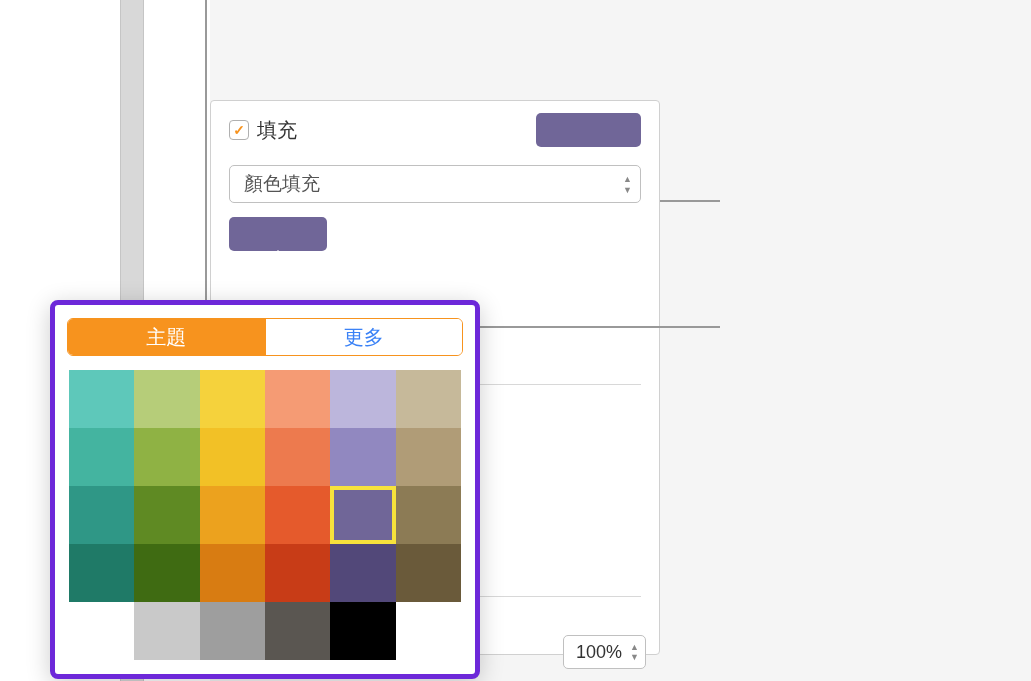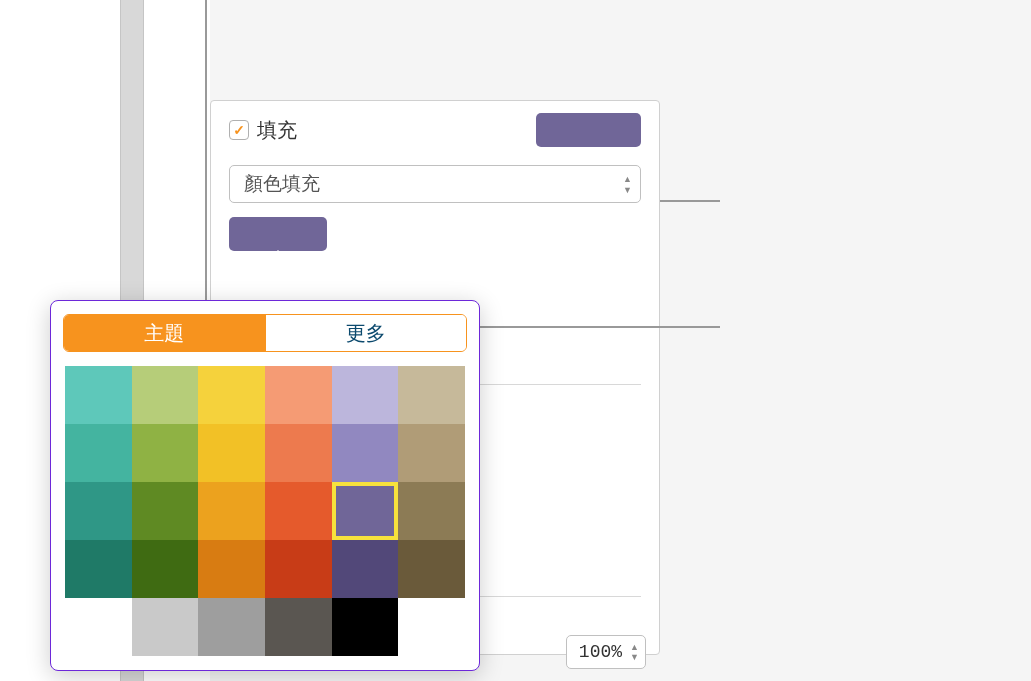--- a/index.html
+++ b/index.html
@@ -145,21 +145,21 @@
       border-bottom: 10px solid #ffffff;
       z-index: 20;
     }
     
     .color-popover {
       position: absolute;
       left: 50px;
       top: 300px;
       width: 430px;
       background: #ffffff;
-      border: 1px solid #6d28d9;
+      border: 5px solid #6d28d9;
       border-radius: 8px;
       box-shadow: 0 5px 25px rgba(0,0,0,0.2);
       z-index: 10;
       padding-top: 1px;
     }
     
     .popover-tabs {
       display: flex;
       margin: 12px 12px 0 12px;
       border: 1px solid #f7931e;
@@ -167,21 +167,21 @@
       overflow: hidden;
     }
     
     .popover-tab {
       flex: 1;
       height: 36px;
       display: flex;
       align-items: center;
       justify-content: center;
       font-size: 20px;
-      color: #0c4a6e;
+      color: #3b82f6;
       background: #ffffff;
       border-right: 1px solid #f7931e;
     }
     
     .popover-tab:last-child { border-right: none; }
     
     .popover-tab.active {
       background: #f7931e;
       color: #ffffff;
     }
@@ -228,21 +228,20 @@
       border: 1px solid #c0c0c0;
       border-radius: 5px;
       height: 34px;
       padding: 0 6px 0 12px;
     }
     
     .zoom-value {
       font-size: 18px;
       color: #333;
       margin-right: 8px;
-      font-family: Liberation Mono, monospace;
     }
     
     .zoom-stepper {
       display: flex;
       flex-direction: column;
       gap: 1px;
       font-size: 9px;
       color: #888;
       line-height: 1;
     }

